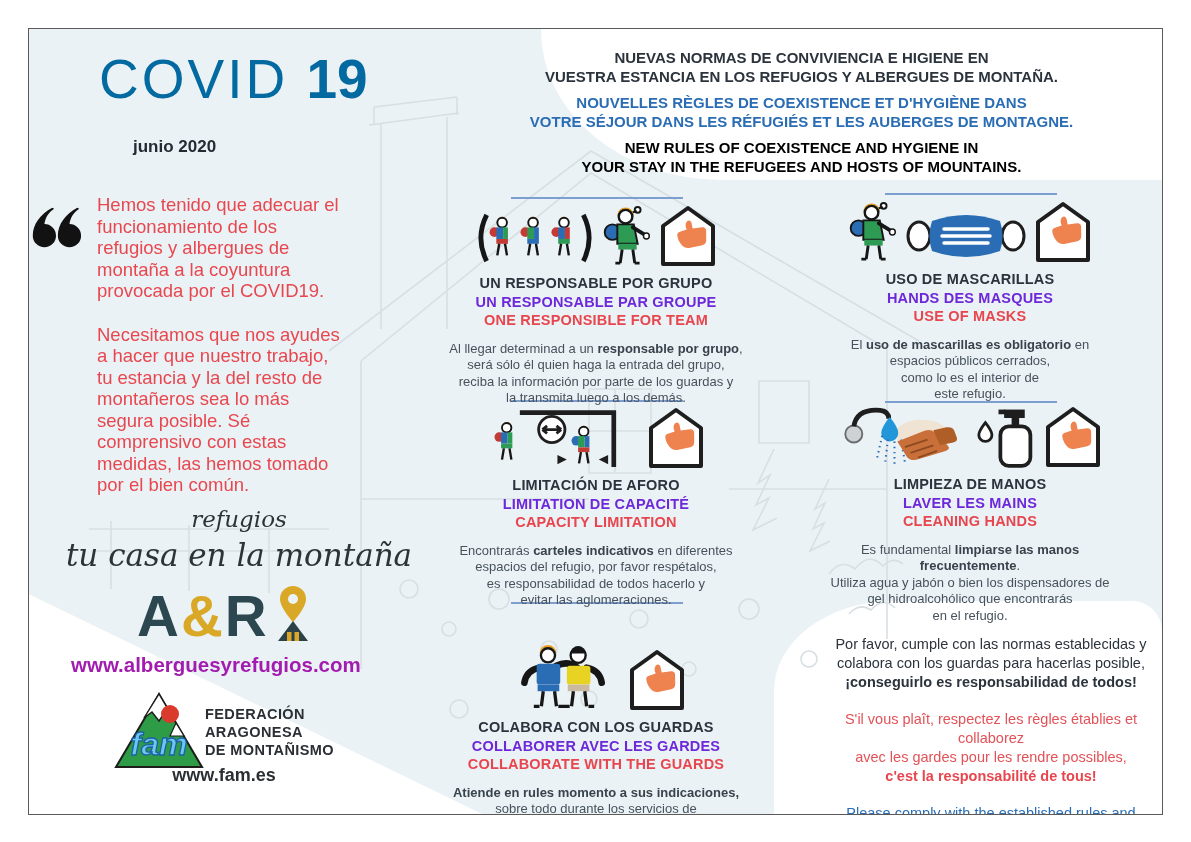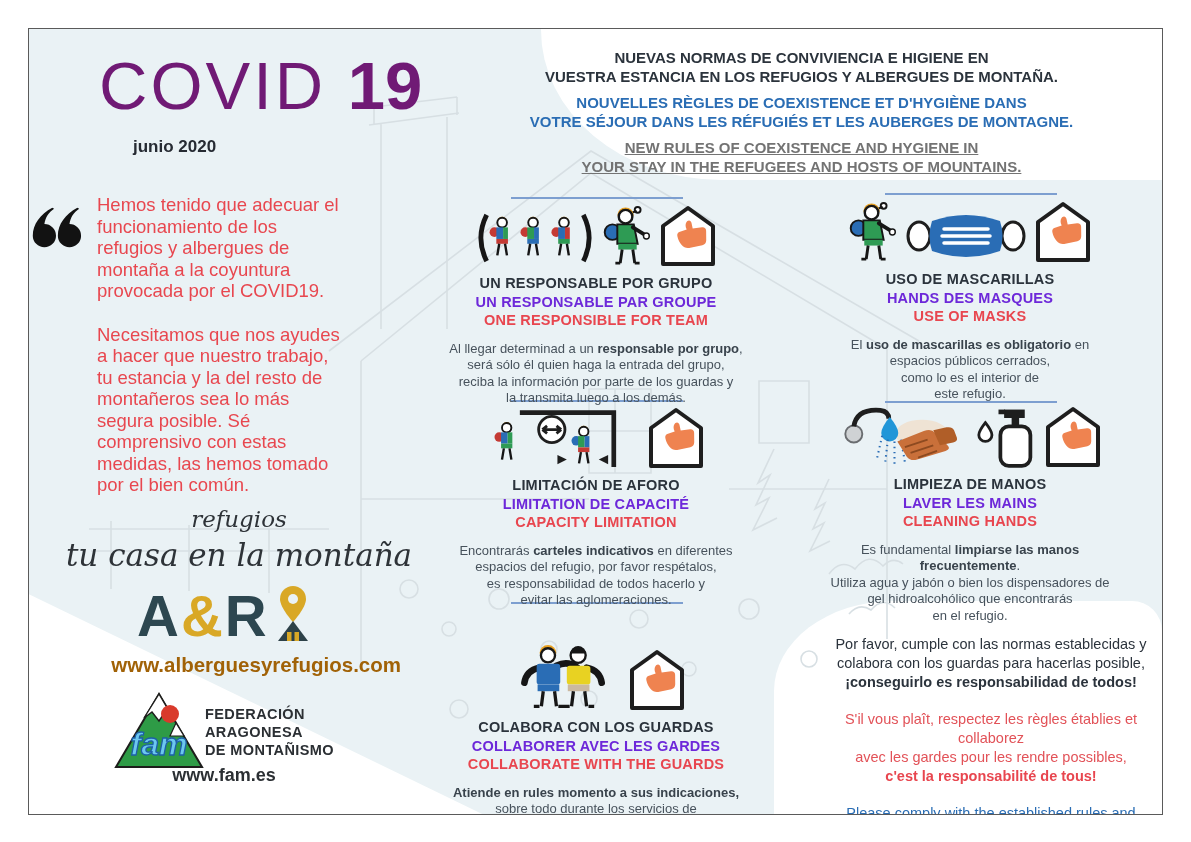--- a/index.html
+++ b/index.html
@@ -7,48 +7,48 @@
           font-family:"Liberation Sans",sans-serif;overflow:hidden;}
   .frame{position:absolute;left:28px;top:28px;width:1133px;height:785px;
          border:1px solid #5a5a5a;background:#eaf2f5;overflow:hidden;}
   .blob{position:absolute;background:#fff;}
   .blob-header{left:512px;top:0;width:621px;height:151px;border-bottom-left-radius:180px 150px;}
   .blob-footer{left:745px;top:572px;width:388px;height:213px;border-top-left-radius:120px 90px;border-top-right-radius:30px;}
   .wedge{position:absolute;left:0;top:0;width:1133px;height:785px;background:#fff;
          clip-path:polygon(0% 72%,0% 100%,40% 100%);}
   .sketch{position:absolute;left:0;top:0;pointer-events:none;}
 
-  .covid-title{position:absolute;left:70px;top:18px;font-size:67px;color:#701a75;
+  .covid-title{position:absolute;left:70px;top:18px;font-size:55px;color:#0369a1;
                letter-spacing:3px;white-space:nowrap;}
   .covid-title .light{font-weight:400;}
   .covid-title .bold{font-weight:700;letter-spacing:0;}
   .date{position:absolute;left:76px;top:108px;font-size:17px;font-weight:700;color:#262b33;margin-left:28px;}
 
   .header{position:absolute;left:480px;top:20px;width:585px;text-align:center;
           font-weight:700;font-size:15px;line-height:18.5px;}
   .header .h-es{color:#2b333c;margin-bottom:8px;}
   .header .h-fr{color:#2a6db4;margin-bottom:8px;}
-  .header .h-en{color:#737373;text-decoration:underline;}
+  .header .h-en{color:#000000;}
 
   .quote-mark{position:absolute;left:0px;top:176px;}
   .intro{position:absolute;left:68px;top:165px;width:246px;font-size:18.5px;
          line-height:21.5px;color:#e8474f;}
   .intro p{margin:0 0 22px 0;}
 
   .script-small{position:absolute;left:80px;top:477px;width:260px;text-align:center;
           font-family:"DejaVu Serif",serif;font-style:italic;font-size:23px;color:#2e3338;}
   .script-large{position:absolute;left:30px;top:508px;width:360px;text-align:center;
           font-family:"DejaVu Serif",serif;font-style:italic;font-size:31px;color:#2e3338;}
 
   .ar-logo{position:absolute;left:108px;top:556px;display:flex;align-items:flex-end;gap:6px;}
   .ar-letters{font-size:58px;font-weight:700;line-height:58px;letter-spacing:2px;}
   .ar-letters .teal{color:#2d4750;}
   .ar-letters .gold{color:#d9a826;}
-  .ar-site{position:absolute;left:42px;top:624px;width:330px;text-align:right;
-           font-size:20.5px;font-weight:700;color:#a16207;text-decoration:none;}
+  .ar-site{position:absolute;left:42px;top:624px;width:330px;text-align:left;
+           font-size:20.5px;font-weight:700;color:#a21caf;text-decoration:none;}
 
   .fam{position:absolute;left:85px;top:662px;}
   .fam-text{position:absolute;left:176px;top:676px;font-size:14.5px;font-weight:700;
             line-height:18px;color:#2b2f33;letter-spacing:.4px;}
   .fam-site{position:absolute;left:105px;top:736px;width:180px;text-align:center;
             font-size:18px;font-weight:700;color:#2b2f33;text-decoration:none;}
 
   .sep{position:absolute;width:172px;height:2px;background:#7d9fd0;}
 
   .block{position:absolute;width:344px;text-align:center;}

